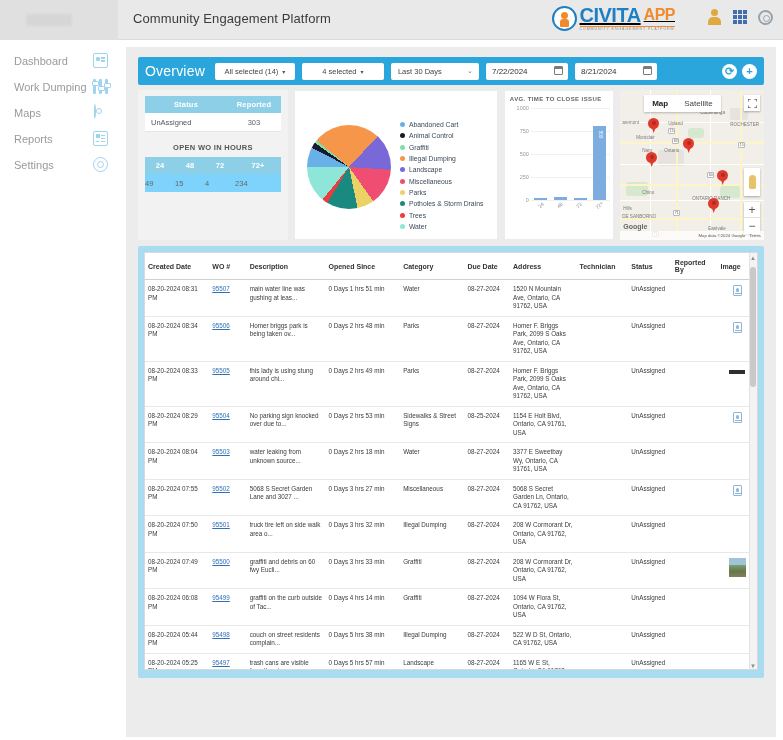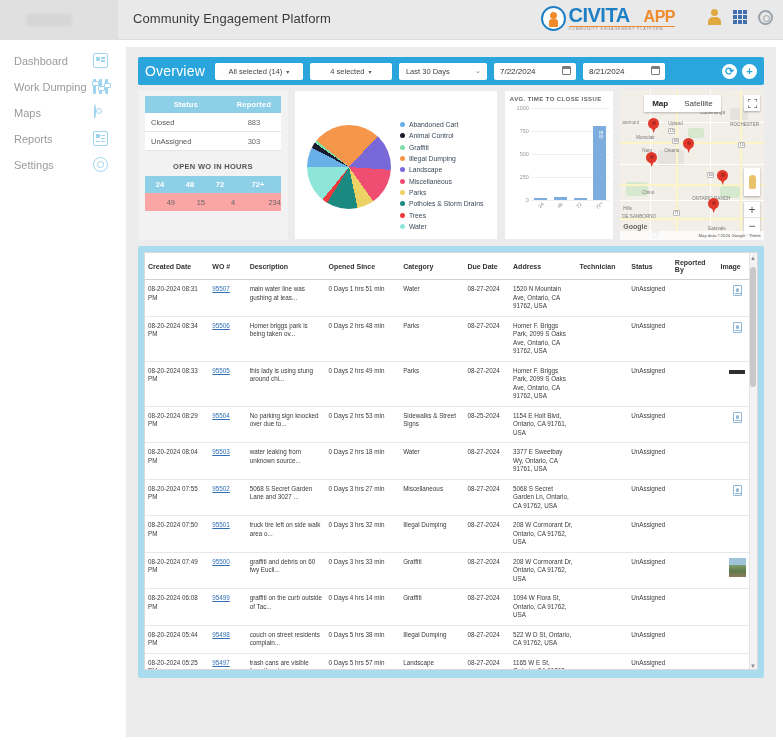--- a/index.html
+++ b/index.html
@@ -40,21 +40,21 @@
   }
   .brand-mark:after{
     content:""; width:7px;height:7px;border-radius:50%;
     background:#f08a2b; position:absolute; top:4px;
   }
   .brand-mark:before{
     content:""; width:9px;height:8px;border-radius:3px 3px 1px 1px;
     background:#f08a2b; position:absolute; top:11px;
   }
   .brand-text { display:flex; flex-direction:column; line-height:1; }
-  .brand-row { display:flex; align-items:flex-end; gap:14px; }
+  .brand-row { display:flex; align-items:center; gap:3px;text-decoration:underline; }
   .brand-civita { font-size:20px; font-weight:bold; color:#1f7fc4; letter-spacing:-.5px; }
   .brand-app { font-size:16px; font-weight:bold; color:#f08a2b; letter-spacing:-.5px; }
   .brand-sub {
     font-size:3.6px; color:#8a8a8a; letter-spacing:.9px; margin-top:1px;
     border-top:1px solid #f08a2b; padding-top:1px;
   }
   .topbar-icons { position:absolute; right:10px; top:9px; display:flex; gap:11px; align-items:center; }
   .ic-user { width:15px;height:16px; position:relative; }
   .ic-user:before{ content:""; position:absolute; left:4px; top:0; width:7px;height:7px;border-radius:50%; background:#e0a93f;}
   .ic-user:after{ content:""; position:absolute; left:1px; top:8px; width:13px;height:8px;border-radius:5px 5px 0 0; background:#e0a93f;}
@@ -101,21 +101,21 @@
   
   .ov-bar {
     position:relative; height:28px; background:#2ba6dd; border-radius:2px;
     display:flex; align-items:center; padding:0 7px; gap:7px;
   }
   .ov-title { color:#fff; font-size:14px; font-weight:normal; letter-spacing:.2px; margin-right:3px;}
   .ov-sel {
     background:#fff; border-radius:2px; height:17px; font-size:7.5px; color:#444;
     display:flex; align-items:center; justify-content:center; position:relative;
   }
-  .ov-sel.w1{ width:88px; }
+  .ov-sel.w1{ width:80px; }
   .ov-sel.w2{ width:82px; }
   .ov-sel.w3{ width:88px; justify-content:flex-start; padding-left:7px;}
   .ov-date {
     background:#fff; border-radius:2px; height:17px; width:82px; font-size:8px; color:#333;
     display:flex; align-items:center; padding-left:6px; position:relative;
   }
   .cal-ic { position:absolute; right:5px; top:3.5px; width:9px;height:9px;border:1px solid #7b7b7b;border-radius:1px;}
   .cal-ic:after{content:"";position:absolute;left:0;top:0;width:7px;height:2px;background:#7b7b7b;}
   .caret { margin-left:4px; font-size:6px; color:#555; }
   .caret-r { position:absolute; right:6px; top:4px; font-size:7px; color:#777;}
@@ -133,21 +133,21 @@
     background:#8ecfe8; color:#fff; font-size:7.5px; font-weight:bold;
     padding:4px 0; text-align:center; letter-spacing:.2px;
   }
   .tbl-status td {
     font-size:7.5px; color:#555; padding:4.5px 6px; border-bottom:1px solid #e6e6e6; background:#fff;
   }
   .tbl-status td.v { text-align:center; color:#666; }
   .owo-title { text-align:center; font-size:7.5px; font-weight:bold; color:#555; letter-spacing:.3px; margin:11px 0 5px; }
   .tbl-owo { width:100%; border-collapse:collapse; }
   .tbl-owo th { background:#8ecfe8; color:#fff; font-size:7.5px; font-weight:bold; padding:4px 0; text-align:center;}
-  .tbl-owo td { font-size:7.5px; color:#666; padding:4.5px 0; text-align:right; background:#fca5a5;}
+  .tbl-owo td { font-size:7.5px; color:#666; padding:4.5px 0; text-align:left; background:#7dd3fc;}
 
   
   .pie-card { width:207px; height:150px; position:relative; background:#fff; border:1px solid #ececec;}
   .pie {
     position:absolute; left:12px; top:34px; width:84px; height:84px; border-radius:50%;
   }
   .legend { position:absolute; left:105px; top:28px; }
   .lg-row { display:flex; align-items:center; gap:4px; height:11.3px; }
   .lg-dot { width:5px;height:5px;border-radius:50%; flex:none;}
   .lg-txt { font-size:6.8px; color:#3b4a5a; white-space:nowrap; }
@@ -343,24 +343,20 @@
 
       <div class="stats">
         <table class="tbl-status">
           <thead>
             <tr>
               <th>Status</th>
               <th>Reported</th>
             </tr>
           </thead>
           <tbody>
-            <tr>
-              <td>Closed</td>
-              <td class="v">883</td>
-            </tr>
             <tr>
               <td>UnAssigned</td>
               <td class="v">303</td>
             </tr>
           </tbody>
         </table>
 
         <div class="owo-title">OPEN WO IN HOURS</div>
 
         <table class="tbl-owo">

